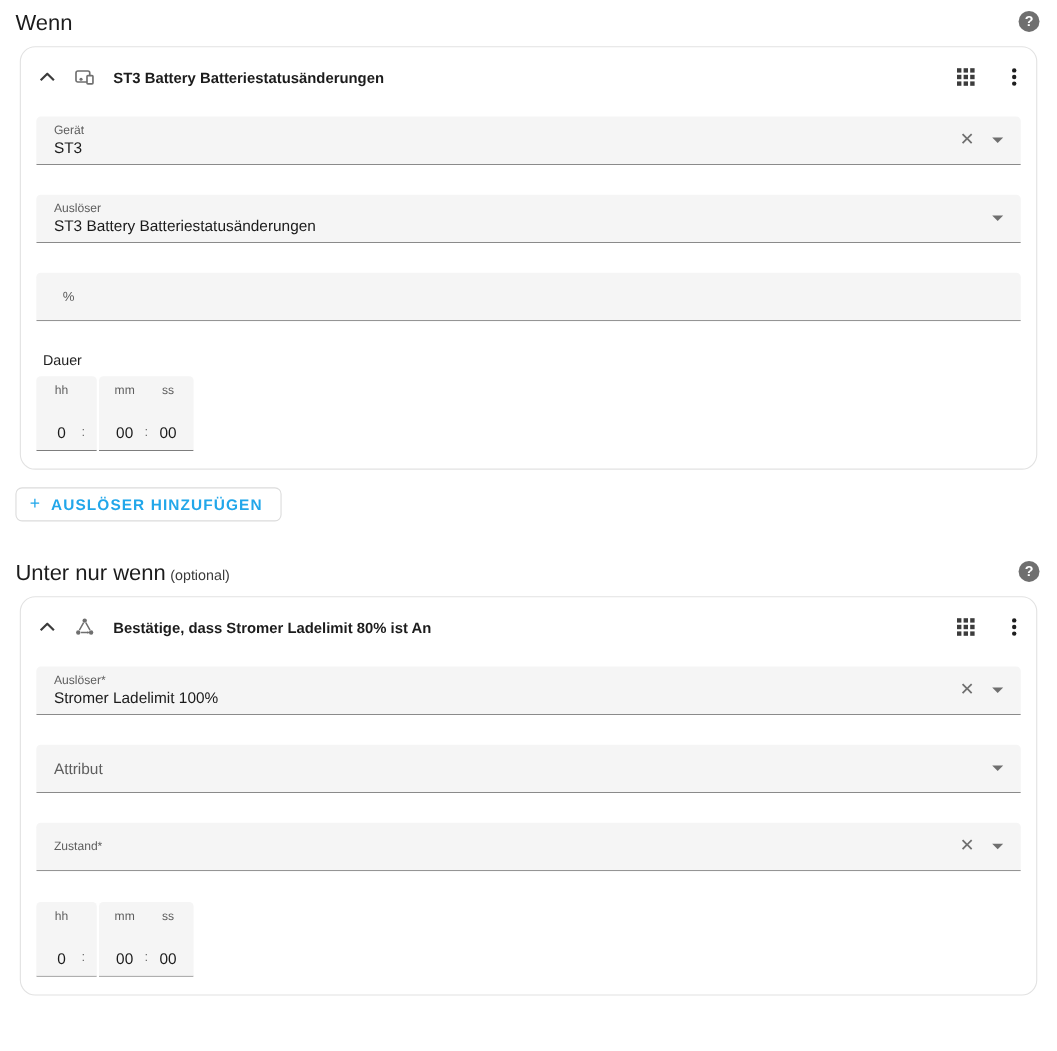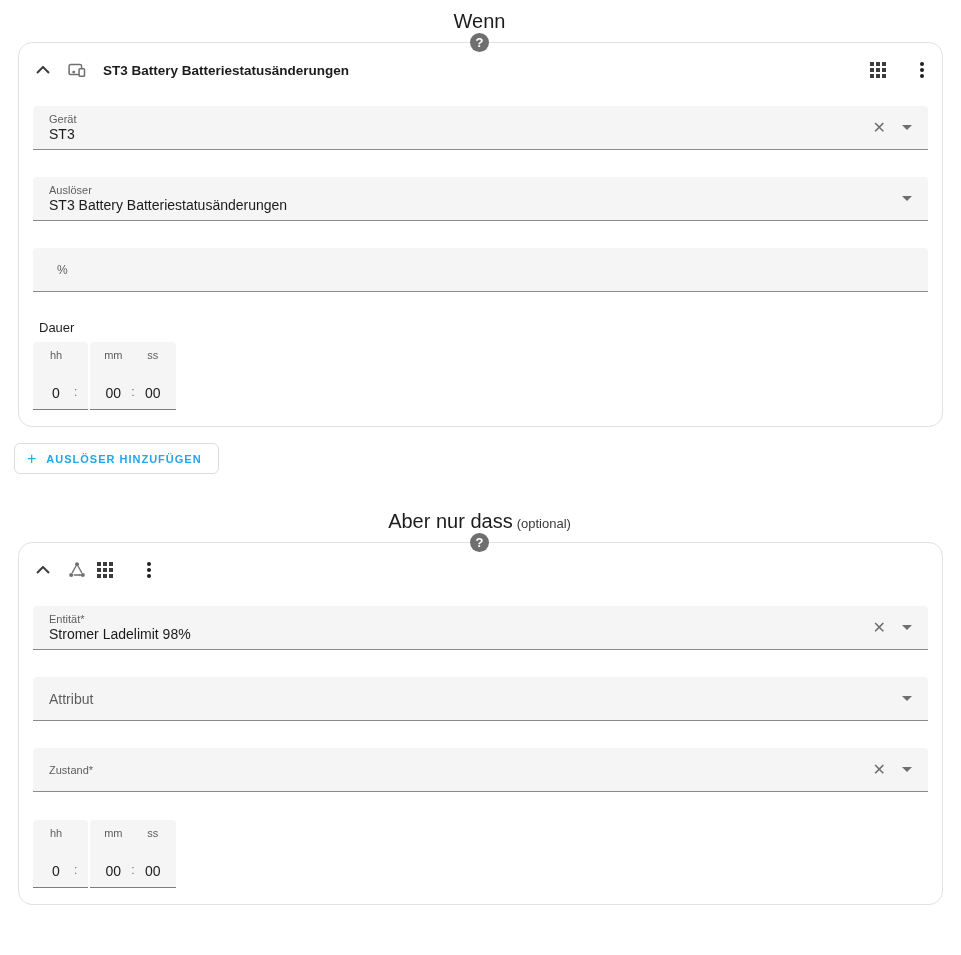--- a/index.html
+++ b/index.html
@@ -4,22 +4,22 @@
 <style>
   * { box-sizing: border-box; margin: 0; padding: 0; }
   html,body { background:#ffffff; }
   body {
     width: 961px; height: 955px; overflow: hidden;
     font-family: "Liberation Sans", "DejaVu Sans", sans-serif;
     color: #1f1f1f;
   }
   
   .section-head {
-    display:flex; align-items:center; justify-content:space-between;
-    padding: 10px 16px 12px 14px; height: 42px; flex-direction: column;
+    display:flex; align-items:flex-start; justify-content:space-between;
+    padding: 10px 16px 12px 14px; height: 42px;
   }
   .section-title { font-size: 20px; color:#1c1c1c; font-weight: 400; }
   .section-title .opt { font-size: 13px; color:#3a3a3a; margin-left:4px; }
   .help-icon {
     width:19px; height:19px; border-radius:50%; background:#6f6f6f;
     color:#ffffff; font-size:13px; font-weight:bold; line-height:19px;
     text-align:center; cursor:pointer; user-select:none;
   }
   
   .card {
@@ -71,21 +71,21 @@
   .dur-cell .dl { font-size:11px; color:#5e5e5e; margin-bottom:2px; }
   .dur-cell .dv { font-size:14px; color:#1b1b1b; }
   .dur-colon { font-size:12px; color:#6f6f6f; padding:0 3px 2px 3px; }
   
   .add-btn {
     margin:16px 0 0 14px; height:31px; padding:0 16px 0 12px;
     display:inline-flex; align-items:center; gap:10px;
     border:1px solid #dcdcdc; border-radius:6px; background:#ffffff; cursor:pointer;
   }
   .add-btn .plus { font-size:16px; font-weight:400; }
-  .add-btn .lbl { font-size:11px; font-weight:700; letter-spacing:1px; }
+  .add-btn .lbl { font-size:14px; font-weight:700; letter-spacing:1px; }
   .sec2 { margin-top:26px; }
   svg { display:block; }
 </style>
 </head>
 <body>
 
 
 
 
 <div class="section-head">
@@ -177,41 +177,42 @@
 </div>
 
 <button class="add-btn" style="color:#22a7ea;">
   <span class="plus">+</span>
   <span class="lbl">AUSLÖSER HINZUFÜGEN</span>
 </button>
 
 
 <div class="section-head sec2">
   <div class="section-title">
-    <span>Aber nur dass</span><span class="opt">(optional)</span>
+    <span>Unter nur wenn</span><span class="opt">(optional)</span>
   </div>
   <div class="help-icon">?</div>
 </div>
 
 <div class="card">
   <div class="card-head">
     <div class="chev-btn">
       <svg width="14" height="8" viewBox="0 0 14 8">
           <path d="M1 7 L7 1 L13 7" fill="none" stroke="#3c3c3c" stroke-width="2"></path>
         </svg>
     </div>
     <div class="type-icon">
       <svg width="20" height="20" viewBox="0 0 24 24">
         <circle cx="12" cy="5" r="2.4" fill="#6f6f6f"></circle>
         <circle cx="5" cy="18" r="2.4" fill="#6f6f6f"></circle>
         <circle cx="19" cy="18" r="2.4" fill="#6f6f6f"></circle>
         <path d="M10.8 7.2 L6.2 15.5 M13.2 7.2 L17.8 15.5 M8 18 L16 18" fill="none" stroke="#6f6f6f" stroke-width="1.6"></path>
         <path d="M15 16.6 L17.6 18 L15 19.4 Z" fill="#6f6f6f"></path>
       </svg>
     </div>
+    <div class="card-title">Bestätige, dass Stromer Ladelimit 80% ist An</div>
     <div class="grid-icon">
         <i></i>
         <i></i>
         <i></i>
         <i></i>
         <i></i>
         <i></i>
         <i></i>
         <i></i>
         <i></i>
@@ -219,22 +220,22 @@
     <div class="menu-icon">
         <i></i>
         <i></i>
         <i></i>
       </div>
   </div>
   <div class="card-body">
 
     <div class="field">
       <div class="f-main">
-        <span class="f-label">Entität*</span>
-        <span class="f-value">Stromer Ladelimit 98%</span>
+        <span class="f-label">Auslöser*</span>
+        <span class="f-value">Stromer Ladelimit 100%</span>
       </div>
       <span class="x-icon">✕</span>
       <span class="caret-icon"></span>
     </div>
 
     <div class="field">
       <div class="f-main">
         <span class="f-empty-label">Attribut</span>
       </div>
       <span class="caret-icon"></span>

